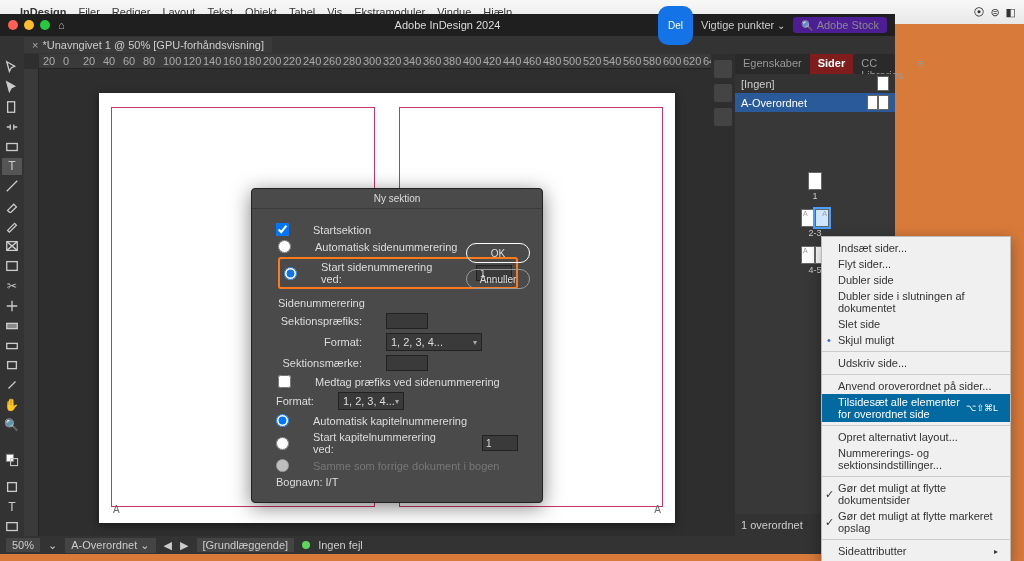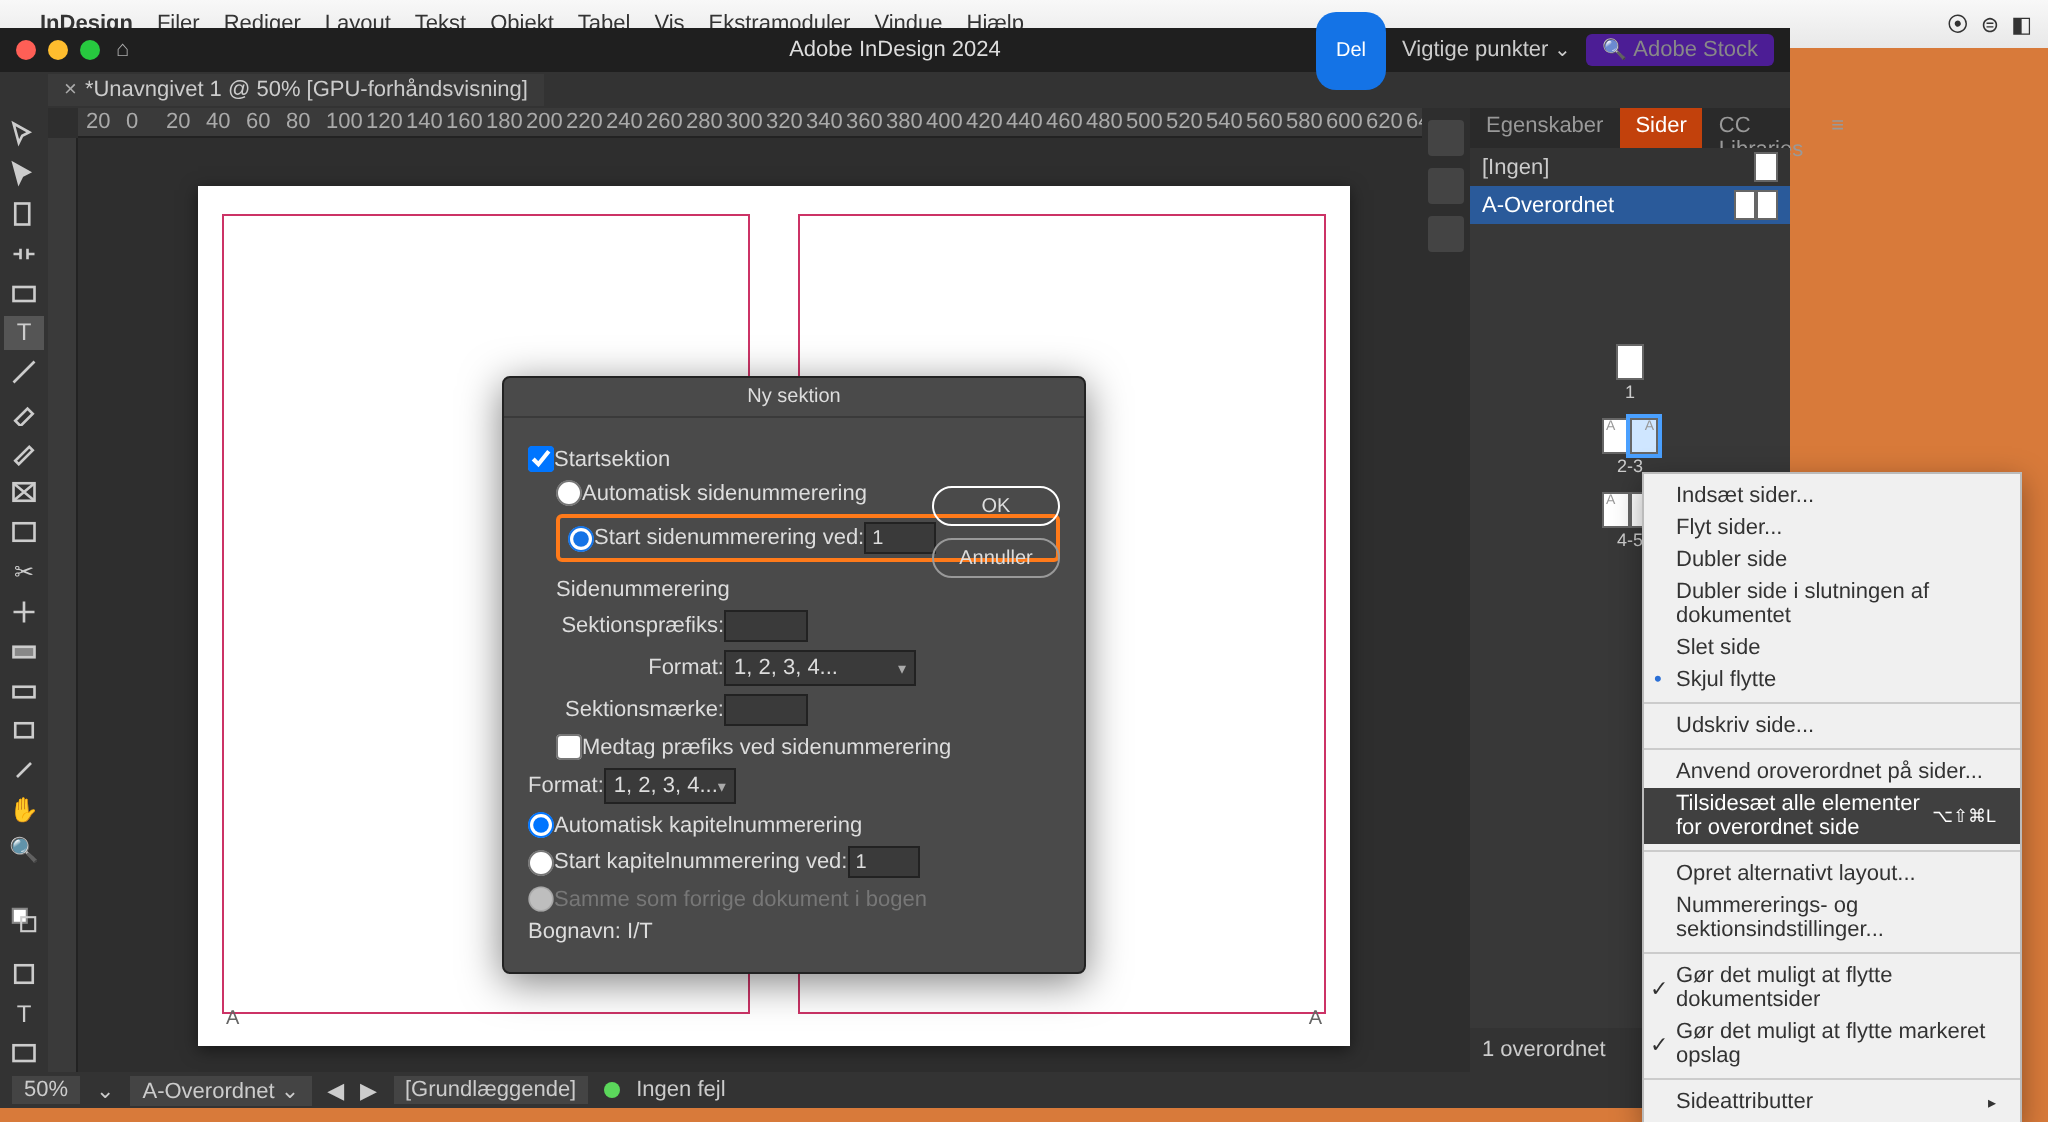--- a/index.html
+++ b/index.html
@@ -49,21 +49,21 @@
 .pg-marker.l { left: 14px; } .pg-marker.r { right: 14px; }
 
 
 .right-iconcol { width: 24px; background: #2e2e2e; display: flex; flex-direction: column; gap: 6px; padding-top: 6px; align-items: center; }
 .right-iconcol div { width: 18px; height: 18px; background: #444; border-radius: 2px; }
 
 
 .right-panel { width: 160px; background: #383838; display: flex; flex-direction: column; }
 .panel-tabs { height: 20px; display: flex; background: #2a2a2a; font-size: 10px; }
 .panel-tabs div { padding: 3px 8px; color: #999; }
-.panel-tabs .active { background: #c2410c; color: #fff; }
+.panel-tabs .active { background: #7f1d1d; color: #fff; font-weight: bold; }
 .master-list { background: #333; }
 .master-item { display: flex; align-items: center; padding: 2px 6px; font-size: 10px; color: #ccc; }
 .master-item.sel { background: #2a5a9a; color: #fff; }
 .master-item .thumb { width: 12px; height: 15px; background: #fff; margin-left: auto; border: 1px solid #666; }
 .master-item .thumb2 { display: flex; margin-left: auto; }
 .master-item .thumb2 span { width: 11px; height: 15px; background: #fff; border: 1px solid #666; }
 .pages-area { flex: 1; background: #383838; position: relative; padding-top: 60px; }
 .page-thumb { width: 14px; height: 18px; background: #fff; border: 1px solid #666; margin: 0 auto; position: relative; }
 .page-label { text-align: center; font-size: 9px; color: #ccc; margin-top: 1px; }
 .spread-thumb { display: flex; justify-content: center; margin-top: 8px; gap: 0; }
@@ -77,40 +77,40 @@
 
 
 .status { position: absolute; left: 0; bottom: 0; right: 0; height: 18px; background: #333; display: flex; align-items: center; gap: 8px; padding: 0 6px; font-size: 10px; color: #ccc; }
 .status .sel { background: #444; padding: 1px 6px; }
 .status .green { width: 8px; height: 8px; background: #5bd75b; border-radius: 50%; display: inline-block; }
 
 
 .dialog { position: absolute; left: 227px; top: 134px; width: 292px; background: #4a4a4a; border: 1px solid #222; border-radius: 4px; box-shadow: 0 4px 20px rgba(0,0,0,.5); color: #ddd; font-size: 10px; }
 .dialog .dtitle { text-align: center; padding: 4px; font-size: 10px; border-bottom: 1px solid #3a3a3a; }
 .dialog .body { padding: 10px 12px; position: relative; }
-.dialog .row { display: flex; align-items: center; gap: 0; margin: 4px 0; }
+.dialog .row { display: flex; align-items: center; gap: 24px; margin: 4px 12px; }
 .dialog input[type=checkbox], .dialog input[type=radio] { margin: 0; }
 .highlight { border: 2px solid #ff7a1a; border-radius: 3px; padding: 2px 4px; display: inline-flex; align-items: center; gap: 6px; }
 .dialog .numinput { width: 36px; height: 16px; background: #3a3a3a; border: 1px solid #222; color: #ddd; font-size: 10px; padding: 0 3px; }
 .dialog .textinput { width: 42px; height: 16px; background: #3a3a3a; border: 1px solid #222; }
 .dialog .sel { height: 18px; background: #3a3a3a; border: 1px solid #222; color: #ddd; padding: 0 4px; display: inline-flex; align-items: center; min-width: 80px; justify-content: space-between; }
 .dialog .sel::after { content: "▾"; color: #aaa; font-size: 8px; }
 .dialog .btns { position: absolute; right: 12px; top: 10px; display: flex; flex-direction: column; gap: 6px; }
 .dialog .btn { width: 64px; height: 20px; border: 1px solid #999; border-radius: 10px; background: transparent; color: #ddd; font-size: 10px; }
 .dialog .btn.primary { border-color: #fff; margin-top: 24px; }
 .dialog .indent { margin-left: 14px; }
 .dialog .subhead { margin-top: 8px; margin-left: 14px; font-weight: 500; }
 .dialog .label-r { text-align: right; width: 84px; display: inline-block; }
 .dialog .disabled { color: #777; }
 .dialog .section { margin-top: 12px; }
 
 
 .ctx { position: absolute; left: 821px; top: 236px; width: 190px; background: #f0f0f0; border: 1px solid #bbb; box-shadow: 0 4px 14px rgba(0,0,0,.35); font-size: 10px; color: #333; padding: 3px 0; }
 .ctx .item { padding: 2px 12px; display: flex; align-items: center; }
-.ctx .item.hl { background: #404040; color: #fff; }
+.ctx .item.hl { background: #0369a1; color: #fff; }
 .ctx hr { border: none; border-top: 1px solid #ccc; margin: 3px 0; }
 .ctx .sub::after { content: "▸"; margin-left: auto; font-size: 8px; }
 .ctx .shortcut { margin-left: auto; color: #fff; font-size: 9px; }
 .ctx .check::before { content: "✓"; position: absolute; left: 3px; }
 .ctx .item { position: relative; padding-left: 16px; }
 .ctx .radio::before { content: "•"; position: absolute; left: 5px; color: #2a6fd6; }
 
 </style>
 </head>
 <body>
@@ -434,21 +434,21 @@
     <span>Ingen fejl</span>
   </div>
 </div>
 
 <div class="ctx">
   <div class="item">Indsæt sider...</div>
   <div class="item">Flyt sider...</div>
   <div class="item">Dubler side</div>
   <div class="item">Dubler side i slutningen af dokumentet</div>
   <div class="item">Slet side</div>
-  <div class="item radio">Skjul flytte</div>
+  <div class="item radio">Skjul muligt</div>
   <hr>
   <div class="item">Udskriv side...</div>
   <hr>
   <div class="item">Anvend oroverordnet på sider...</div>
   <div class="item hl">
       <span>Tilsidesæt alle elementer for overordnet side</span>
       <span class="shortcut">⌥⇧⌘L</span>
     </div>
   <hr>
   <div class="item">Opret alternativt layout...</div>

